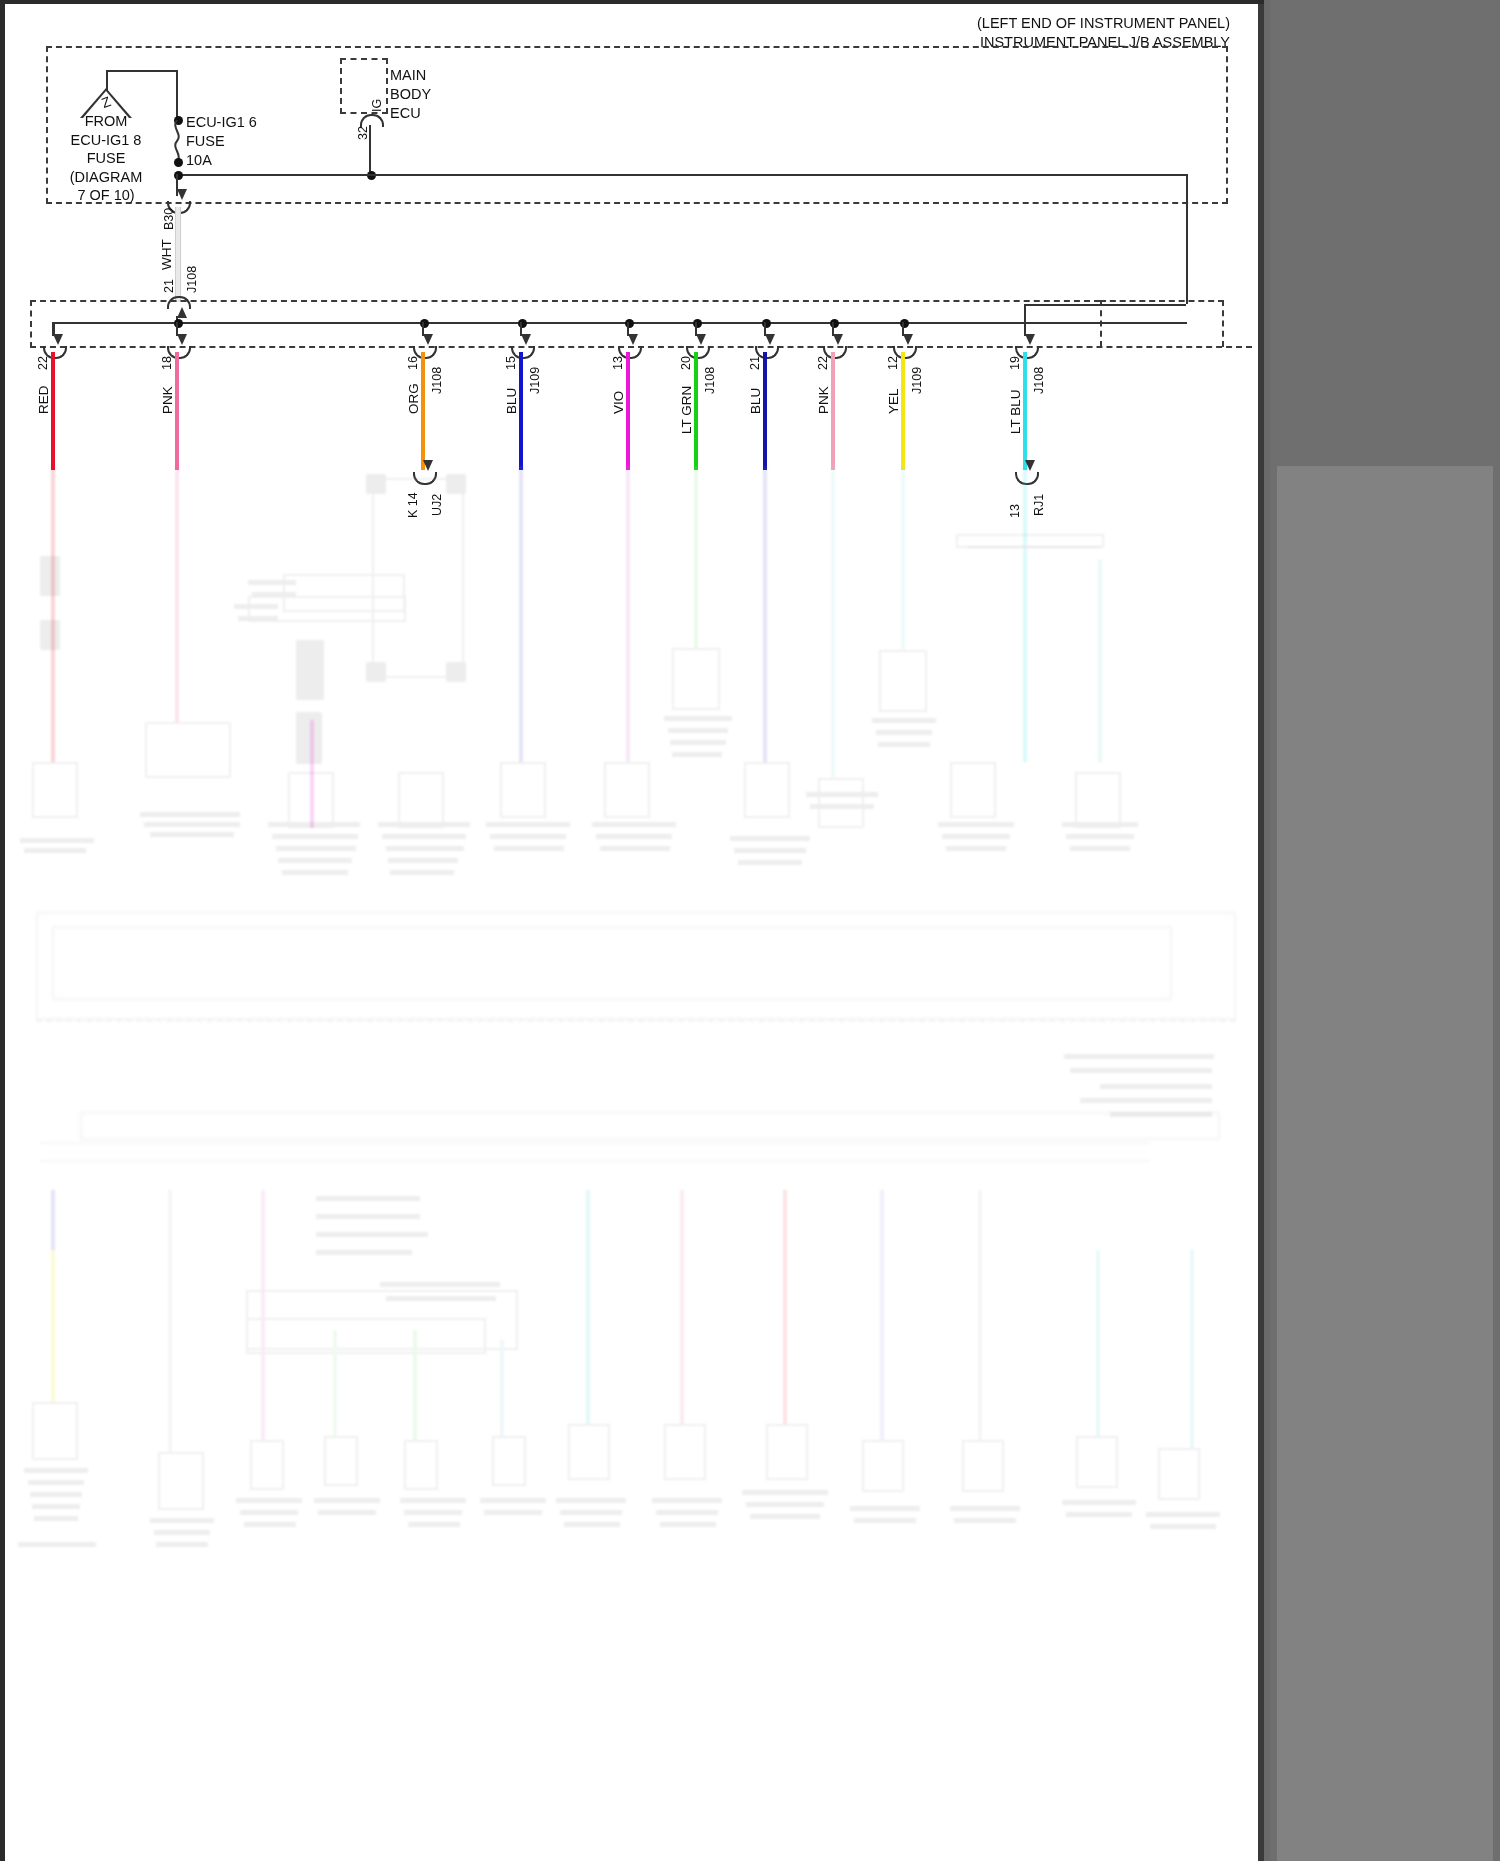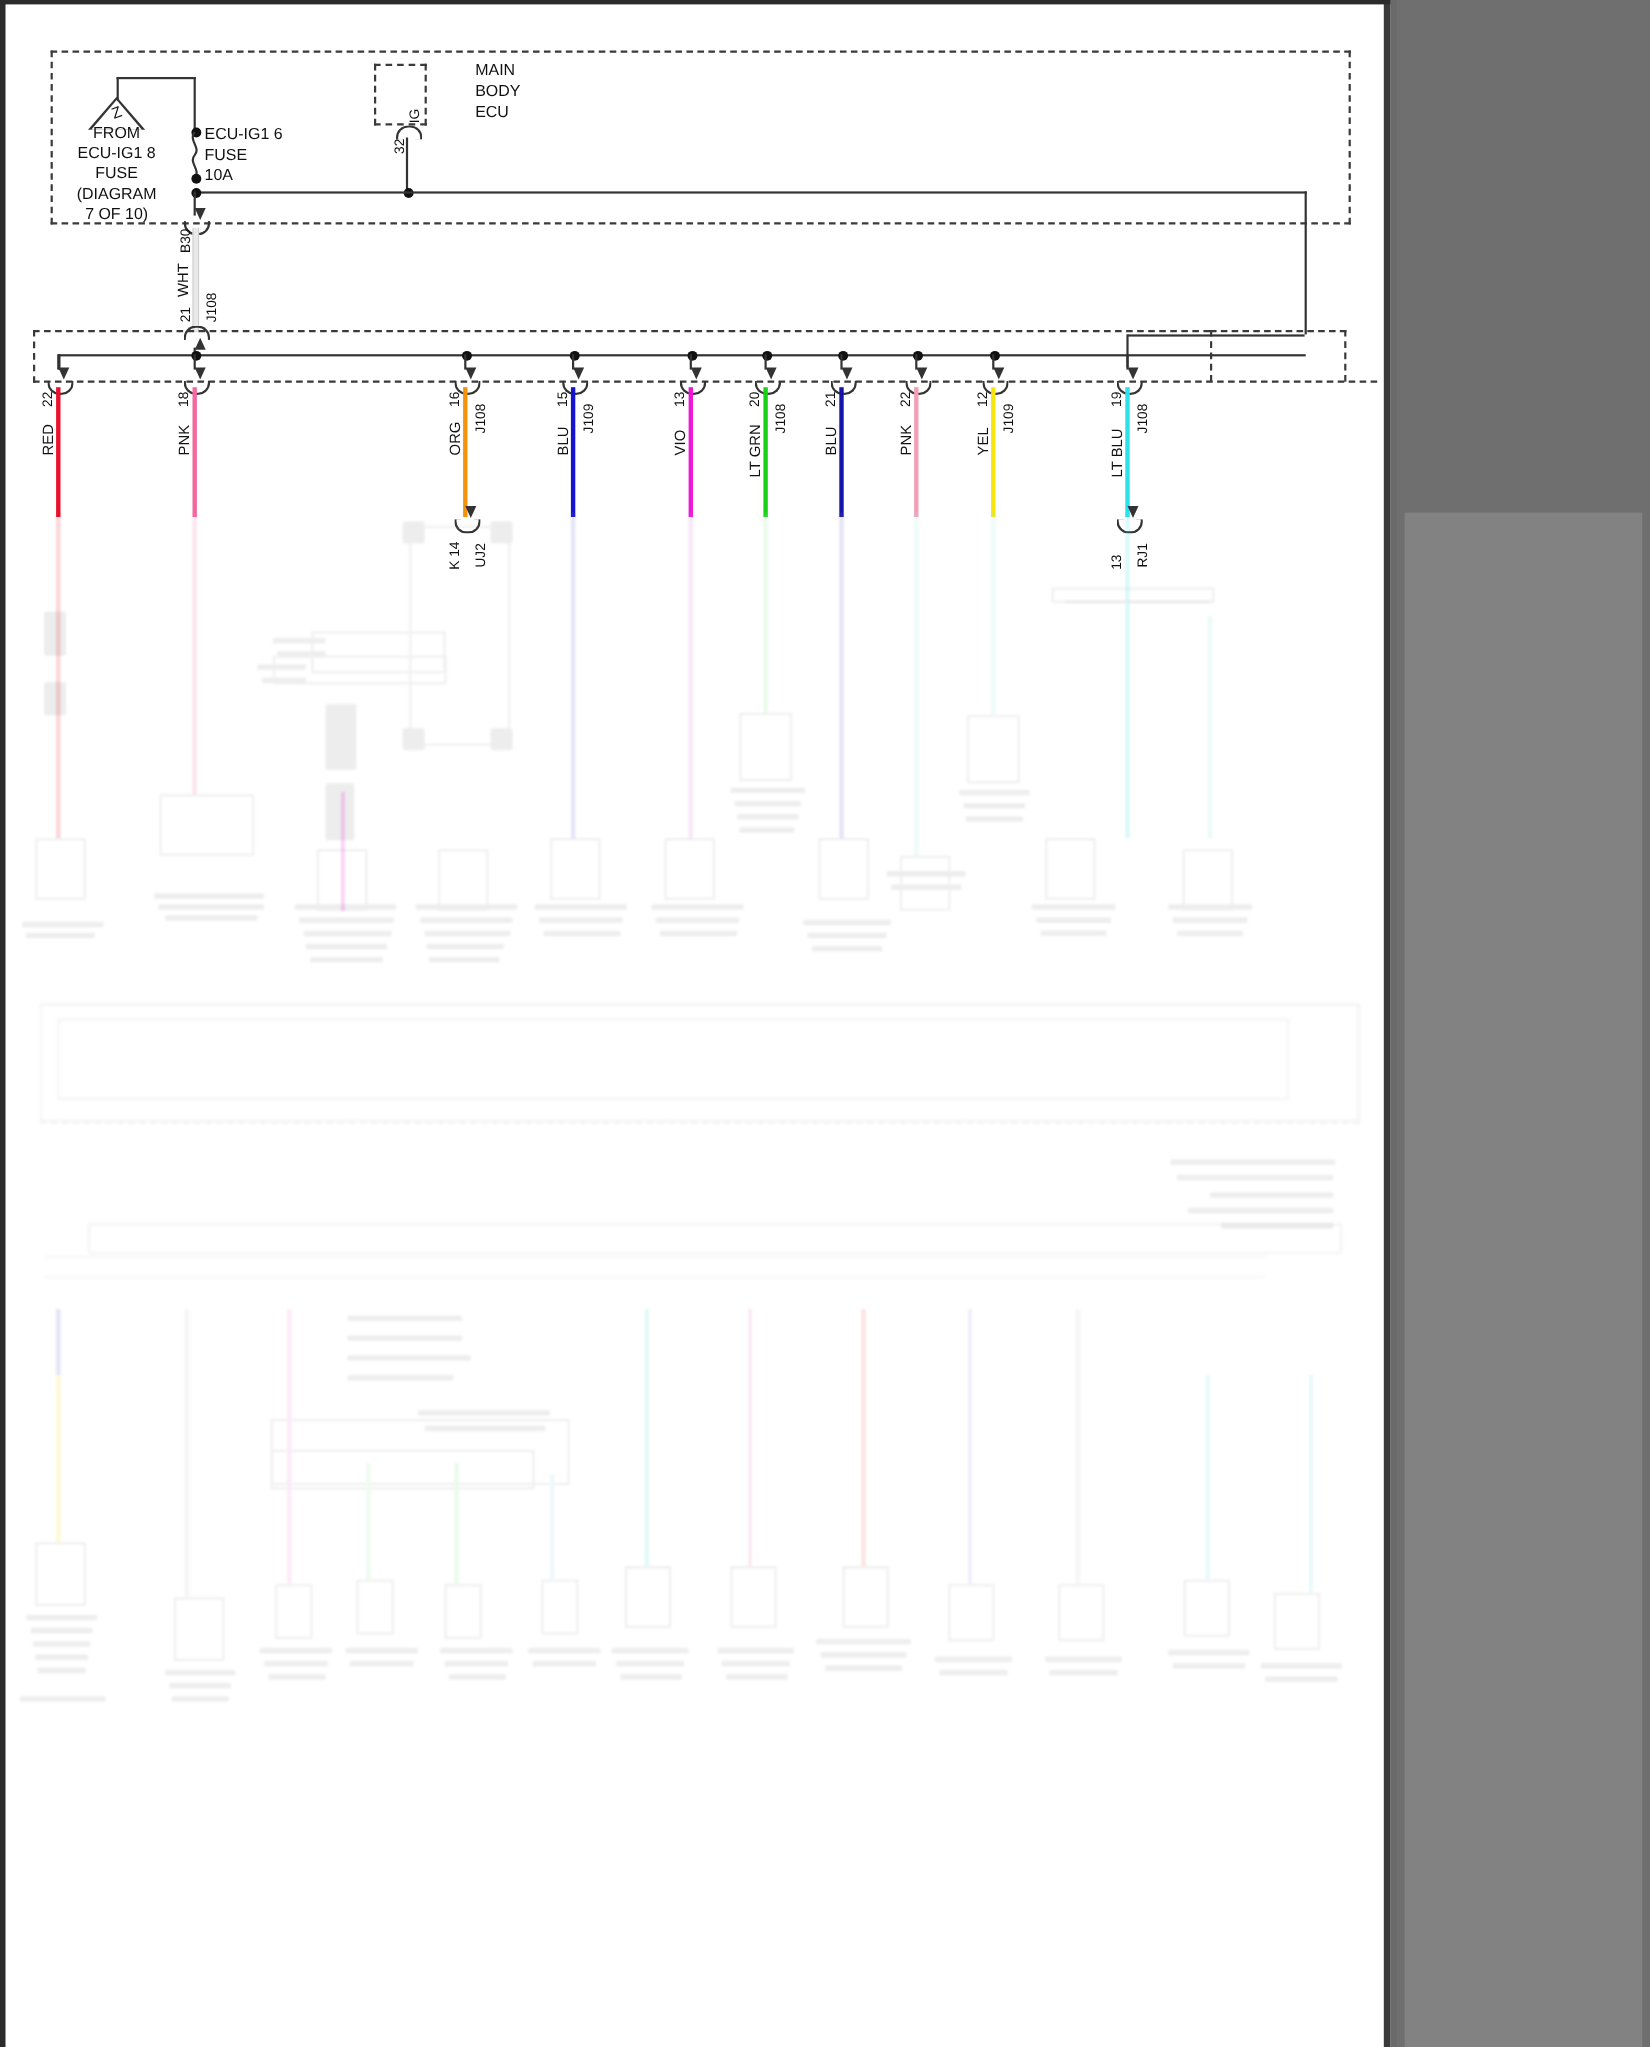--- a/index.html
+++ b/index.html
@@ -102,20 +102,24 @@
 
 <div id="page">
 
   <div id="right-gutter"></div>
   <div id="right-gutter-inner"></div>
 
   <div id="sheet">
     <div id="sheet-frame-left"></div>
     <div id="sheet-top-rule"></div>
 
+    <div class="rtext" style="right:28px; top:14px; width:430px;">
+      <div>(LEFT END OF INSTRUMENT PANEL)</div>
+      <div>INSTRUMENT PANEL J/B ASSEMBLY</div>
+    </div>
 
     <div class="dash-box" style="left:46px; top:46px; width:1182px; height:158px;"></div>
 
     <div class="hline" style="left:106px; top:70px; width:72px;"></div>
     <div class="vline" style="left:106px; top:70px; height:26px;"></div>
     <div class="tri" style="left:80px; top:88px;"></div>
     <div class="tri-in" style="left:83px; top:91px;"></div>
     <div style="position:absolute; left:80px; top:94px; width:52px; text-align:center;
                 font-size:14px; color:#111; transform:rotate(-20deg);">Z</div>
 
@@ -133,21 +137,21 @@
       <path d="M6 0 C 0 8, 12 14, 6 21 C 0 28, 12 34, 6 42" stroke="#333" stroke-width="2" fill="none"></path>
     </svg>
     <div class="dot" style="left:177px; top:162px;"></div>
     <div class="ltext" style="left:186px; top:113px; width:110px;">
       <div>ECU-IG1 6</div>
       <div>FUSE</div>
       <div>10A</div>
     </div>
 
     <div class="dash-box" style="left:340px; top:58px; width:48px; height:56px;"></div>
-    <div class="ltext" style="left:390px; top:55px; width:90px;margin-left:42px;">
+    <div class="ltext" style="left:390px; top:66px; width:90px;">
       <div>MAIN</div>
       <div>BODY</div>
       <div>ECU</div>
     </div>
     <div class="vlbl vlbl-sm" style="left:371px; top:112px;">IG</div>
     <div class="vlbl vlbl-sm" style="left:357px; top:140px;">32</div>
     <div class="cup-up" style="left:370px; top:114px;"></div>
     <div class="vline" style="left:369px; top:125px; height:50px;"></div>
     <div class="dot" style="left:370px; top:175px;"></div>
 

